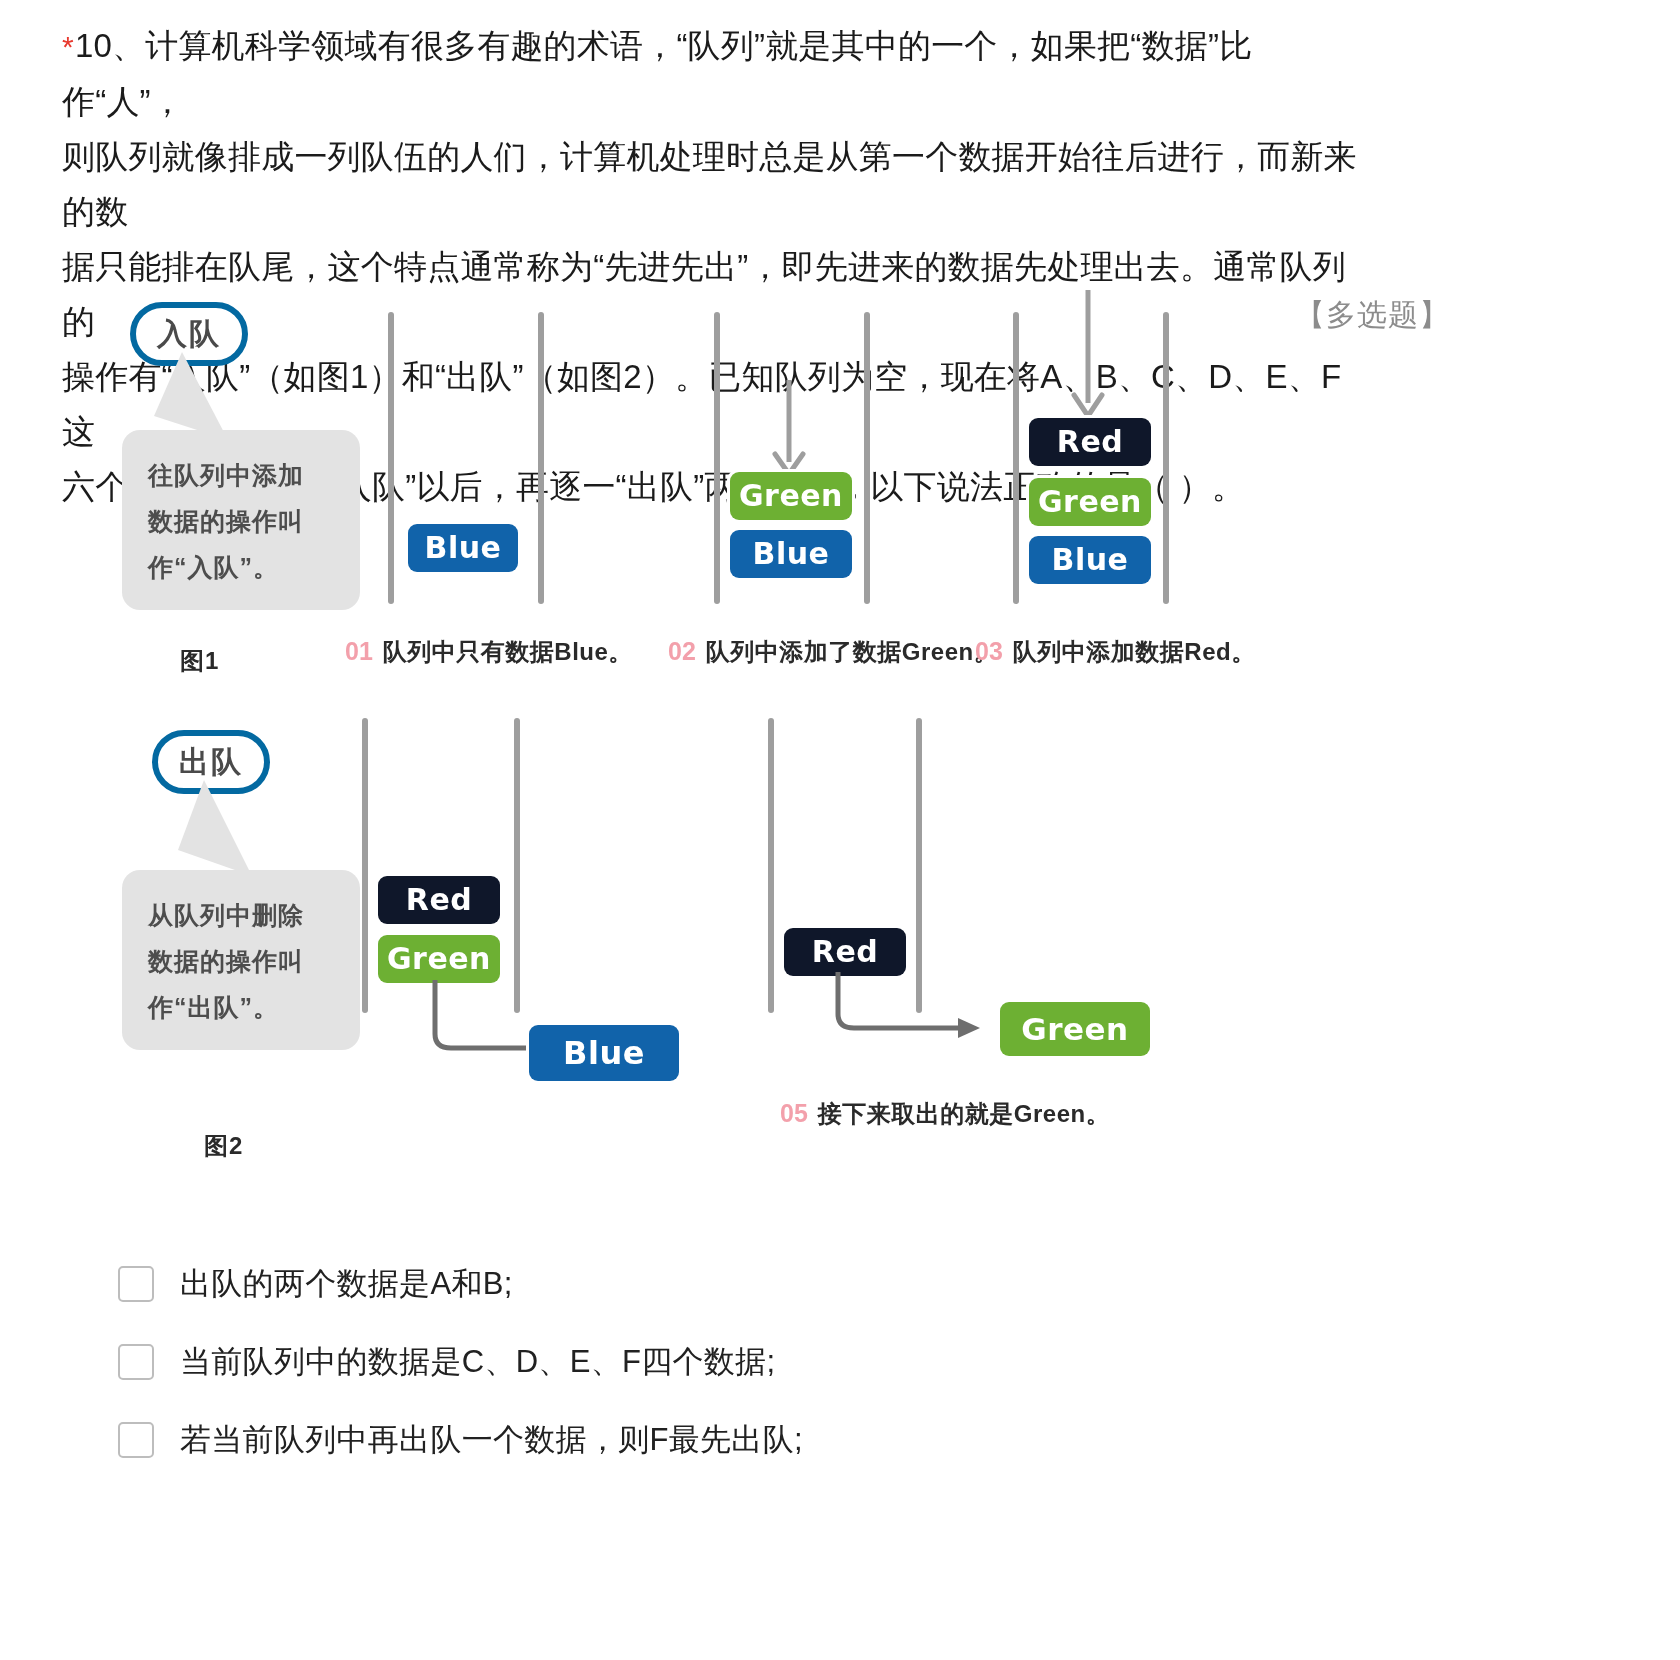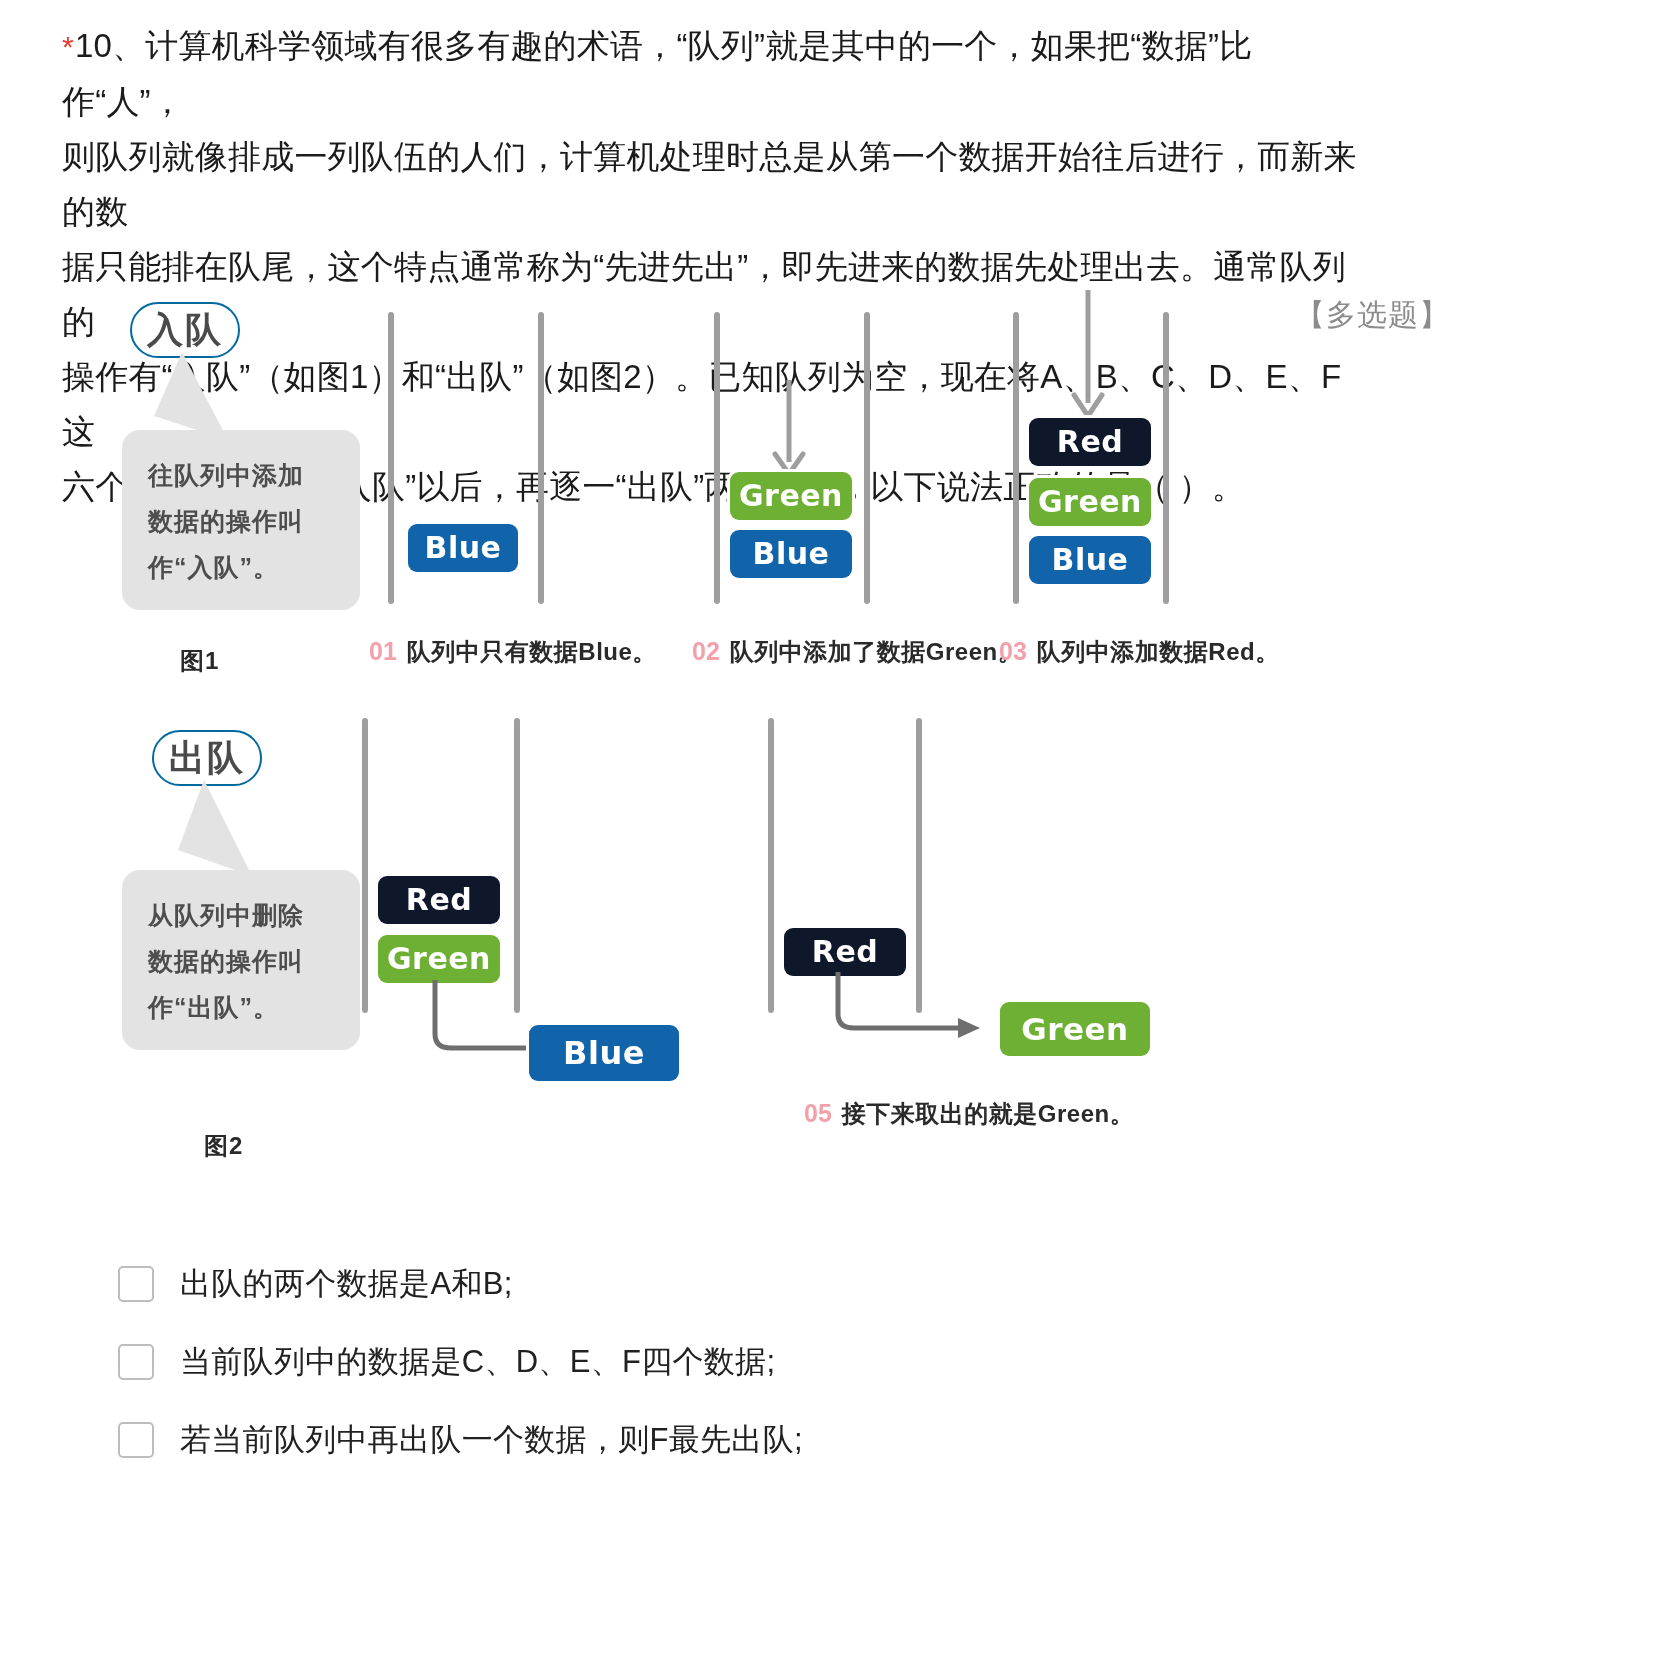--- a/index.html
+++ b/index.html
@@ -50,25 +50,25 @@
     position: absolute;
     left: 0;
     top: 290px;
     width: 1680px;
     height: 940px;
   }
 
   
   .pill {
     position: absolute;
-    border: 2px solid #0369a1;
+    border: 6px solid #0369a1;
     border-radius: 34px;
     background: #fff;
     color: #4a4a4a;
-    font-size: 36px;
+    font-size: 30px;
     font-weight: 700;
     text-align: center;
     line-height: 52px;
     width: 106px;
     height: 52px;
     letter-spacing: 2px;
   }
   .bubble {
     position: absolute;
     background: #e3e3e3;
@@ -123,21 +123,20 @@
     line-height: 37px;
     letter-spacing: 0.5px;
     white-space: pre-line;
   }
   .caption .num {
     color: #f3a0ab;
     font-weight: 800;
     font-size: 25px;
     margin-right: 10px;
     letter-spacing: 0;
-    margin-left: 24px;
   }
   .fig-label {
     position: absolute;
     font-size: 24px;
     font-weight: 800;
     color: #2a2a2a;
     letter-spacing: 1px;
     margin-left: 36px;
   }
 

